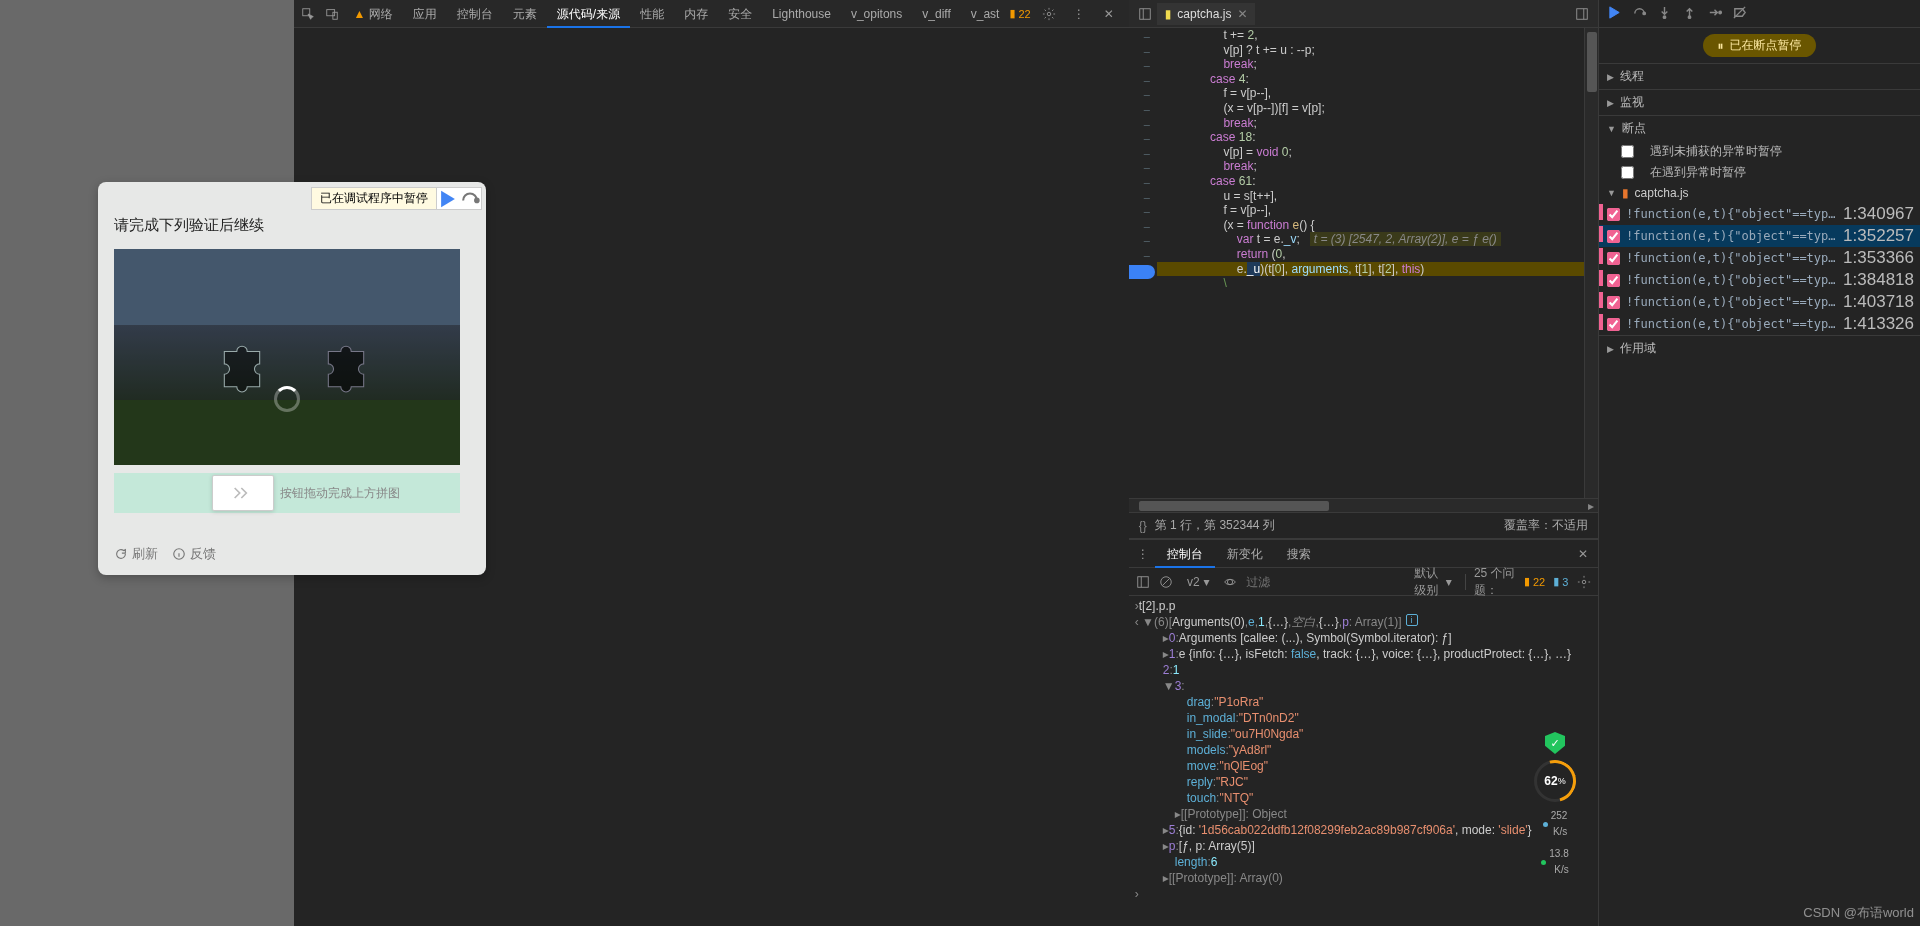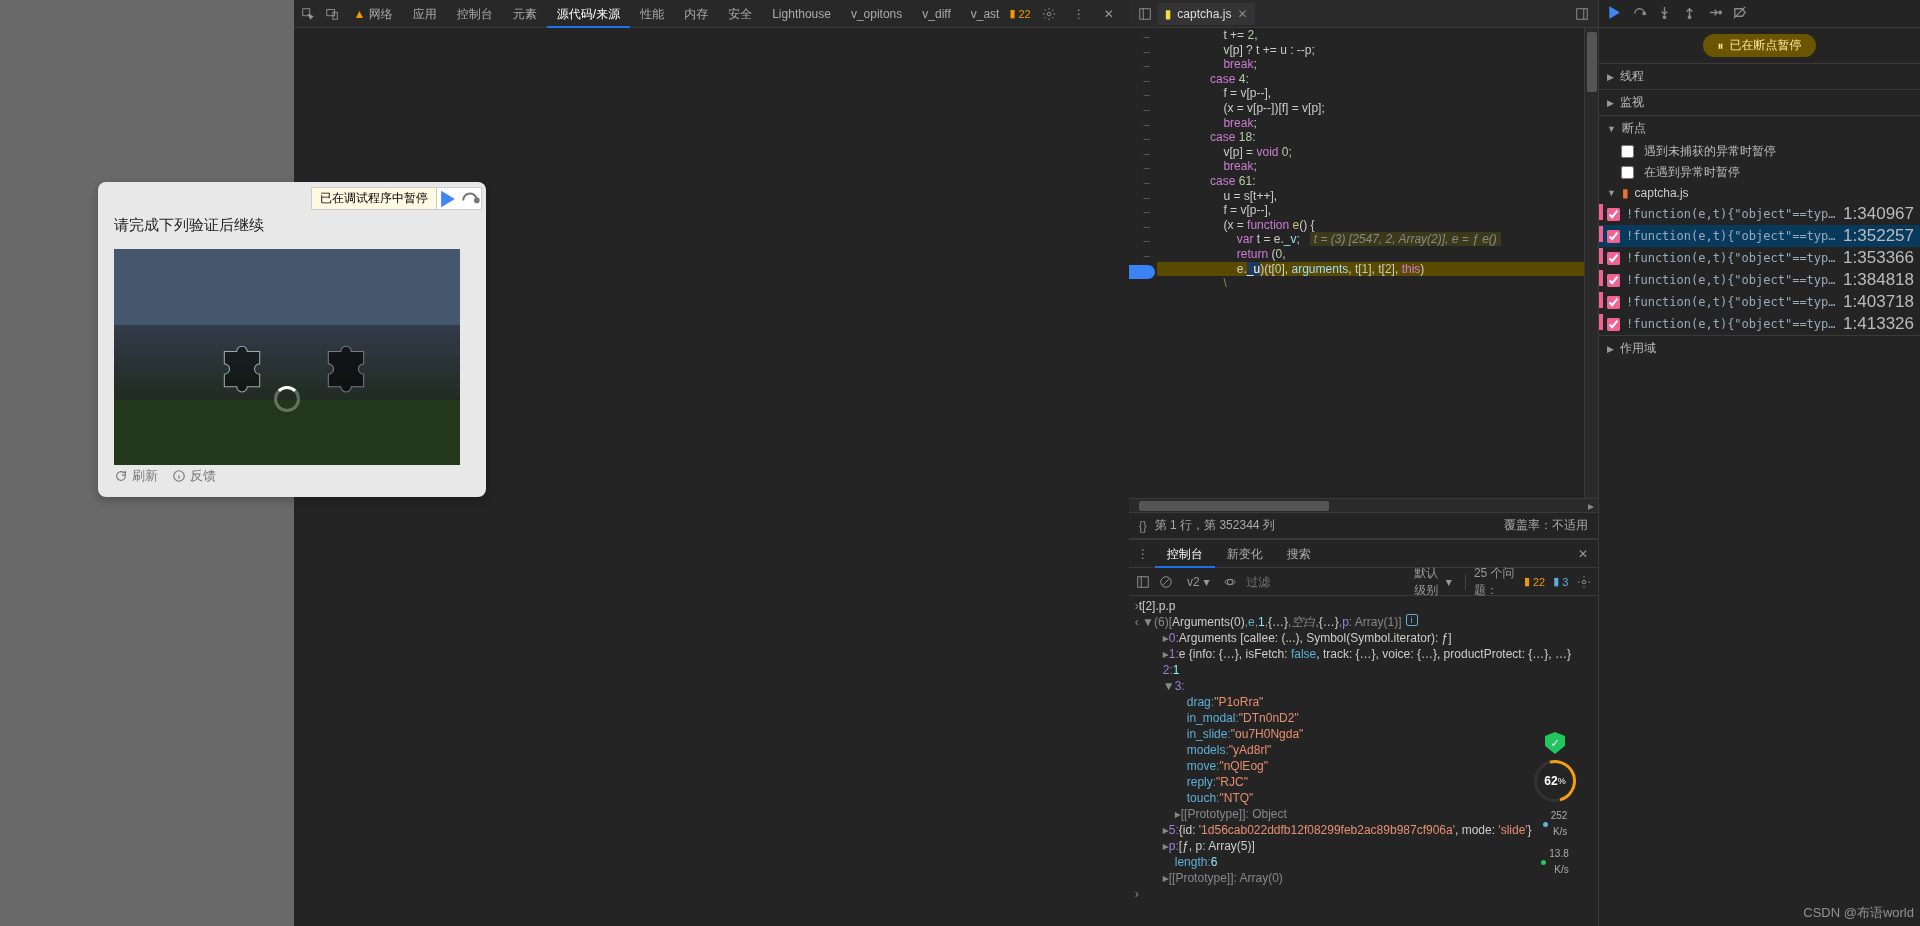--- a/index.html
+++ b/index.html
@@ -13,21 +13,21 @@
 .captcha-img{width:346px;height:216px;background:linear-gradient(#5b7591 0%,#5b7591 35%,#445063 35%,#2c3a2e 70%,#2f4a23 70%,#2f4a23 100%);position:relative}
 .captcha-img::after{content:"";position:absolute;inset:0;background:rgba(0,0,0,.25)}
 .puzzle{position:absolute;width:56px;height:52px;top:92px;z-index:2}
 .puzzle svg{width:100%;height:100%}
 .puzzle.left{left:100px}.puzzle.right{left:204px}
 .spinner{position:absolute;top:150px;left:50%;transform:translate(-50%,-50%);width:26px;height:26px;border:3px solid rgba(255,255,255,.3);border-top-color:#fff;border-radius:50%;z-index:3}
 .slider-bar{margin-top:8px;width:346px;height:40px;background:#c4e8d9;display:flex;align-items:center}
 .slider-knob{margin-left:98px;width:62px;height:36px;background:#fff;border:1px solid #ccc;border-radius:2px;display:flex;align-items:center;justify-content:center;box-shadow:0 1px 4px rgba(0,0,0,.15)}
 .slider-knob svg{width:20px;height:14px;fill:#bbb}
 .slider-text{font-size:12px;color:#888;margin-left:6px}
-.captcha-foot{margin-top:2px;display:flex;gap:14px}
+.captcha-foot{margin-top:32px;display:flex;gap:14px}
 .foot-btn{display:flex;align-items:center;gap:4px;font-size:13px;color:#777}
 .foot-btn svg{width:14px;height:14px;stroke:#777;fill:none}
 .devtools{flex:1;height:100%;background:#242424;color:#ccc;font-size:12px;display:flex;flex-direction:row}
 .dt-tabs{height:28px;background:#282828;border-bottom:1px solid #3a3a3a;display:flex;align-items:center;padding:0 2px;gap:0}
 .dt-ic{width:24px;height:24px;display:flex;align-items:center;justify-content:center;color:#999;cursor:pointer}
 .dt-tab{padding:0 10px;height:28px;line-height:28px;color:#aaa;cursor:pointer;white-space:nowrap}
 .dt-tab.active{color:#fff;border-bottom:2px solid #1a73e8}
 .warn-ic{color:#f29900}
 .dt-tabs-right{margin-left:auto;display:flex;align-items:center;gap:6px;padding-right:6px}
 .pill{display:flex;align-items:center;gap:3px;font-size:11px}
@@ -54,21 +54,21 @@
 .scroll-arrow{width:14px;display:flex;align-items:center;justify-content:center;color:#888}
 .status-line{height:26px;border-top:1px solid #3a3a3a;display:flex;align-items:center;padding:0 10px;gap:8px;color:#aaa}
 .status-line .right{margin-left:auto}
 .dbg-col{width:322px;border-left:1px solid #3a3a3a;display:flex;flex-direction:column;background:#242424}
 .dbg-toolbar{height:28px;display:flex;align-items:center;gap:10px;padding:0 8px;border-bottom:1px solid #3a3a3a}
 .dbg-toolbar svg{width:15px;height:15px;stroke:#888;fill:none}
 .play-ic svg{stroke:#4285f4;fill:#4285f4}
 .pause-banner{margin:6px auto;padding:3px 14px;background:#6a5600;color:#fbe79f;border-radius:12px;font-size:12px;display:flex;align-items:center;gap:6px;width:fit-content}
 .dbg-section{border-top:1px solid #3a3a3a;padding:4px 8px;color:#bbb;display:flex;align-items:center;gap:6px;cursor:pointer}
 .tri{font-size:9px;color:#999}
-.dbg-chk{display:flex;align-items:center;gap:10px;padding:2px 6px 2px 22px;color:#bbb}
+.dbg-chk{display:flex;align-items:center;gap:16px;padding:2px 6px 2px 22px;color:#bbb}
 .dbg-chk input{accent-color:#888}
 .bp-file{display:flex;align-items:center;gap:6px;padding:3px 6px 3px 8px}
 .bp-row{display:flex;align-items:center;padding:1px 6px 1px 8px;gap:6px;position:relative}
 .bp-row.sel{background:#073a5d}
 .bp-row .stripe{width:4px;height:16px;background:#f06292;position:absolute;left:0;top:1px}
 .bp-row input{accent-color:#f06292}
 .bp-label{color:#9ab;font-family:Consolas,monospace;flex:1;overflow:hidden;text-overflow:ellipsis;white-space:nowrap}
 .bp-loc{color:#bbb;font-size:17px}
 .console-panel{height:388px;border-top:2px solid #3a3a3a;display:flex;flex-direction:column;background:#242424}
 .con-tabs{height:28px;display:flex;align-items:center;border-bottom:1px solid #3a3a3a;padding:0 2px}
@@ -115,20 +115,28 @@
     </div>
     <div class="captcha-title">请完成下列验证后继续</div>
     <div class="captcha-img">
       <div class="puzzle left"><svg viewBox="0 0 50 50">
             <path d="M8 10h12a5 5 0 1 1 10 0h12v12a5 5 0 1 0 0 10v12H30a5 5 0 1 1-10 0H8V32a5 5 0 1 0 0-10z" fill="rgba(0,0,0,.45)" stroke="#9aa" stroke-width="1"></path>
           </svg></div>
       <div class="puzzle right"><svg viewBox="0 0 50 50">
             <path d="M8 10h12a5 5 0 1 1 10 0h12v12a5 5 0 1 0 0 10v12H30a5 5 0 1 1-10 0H8V32a5 5 0 1 0 0-10z" fill="rgba(0,0,0,.6)" stroke="#778" stroke-width="1"></path>
           </svg></div>
       <div class="spinner"></div>
+    </div>
+    <div class="slider-bar">
+      <div class="slider-knob">
+          <svg viewBox="0 0 24 16">
+            <path d="M2 2l6 6-6 6M10 2l6 6-6 6" stroke="#bbb" stroke-width="2" fill="none"></path>
+          </svg>
+        </div>
+      <span class="slider-text">按钮拖动完成上方拼图</span>
     </div>
     <div class="captcha-foot">
       <span class="foot-btn">
           <svg viewBox="0 0 16 16">
             <path d="M13 8a5 5 0 1 1-2-4l2-1v4h-4" stroke-width="1.3"></path>
           </svg>
           <span>刷新</span>
         </span>
       <span class="foot-btn">
           <svg viewBox="0 0 16 16">

